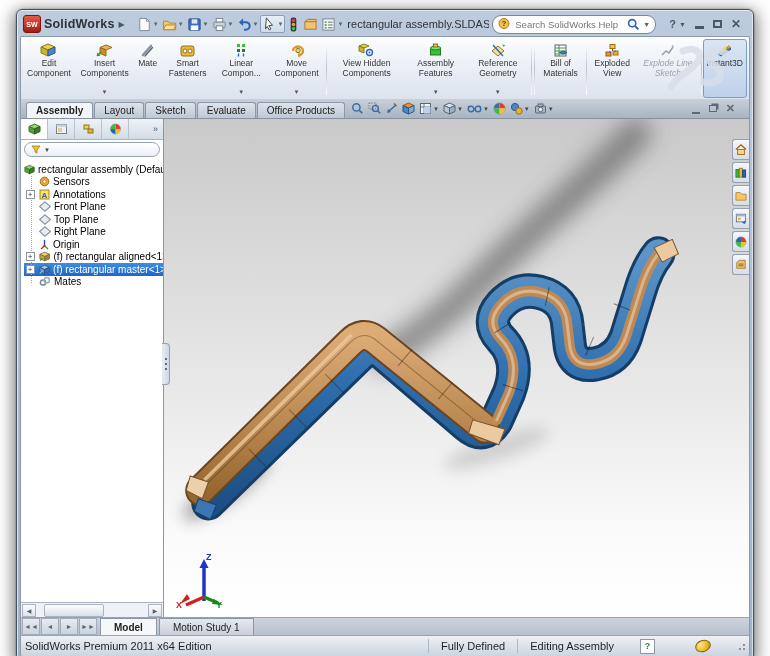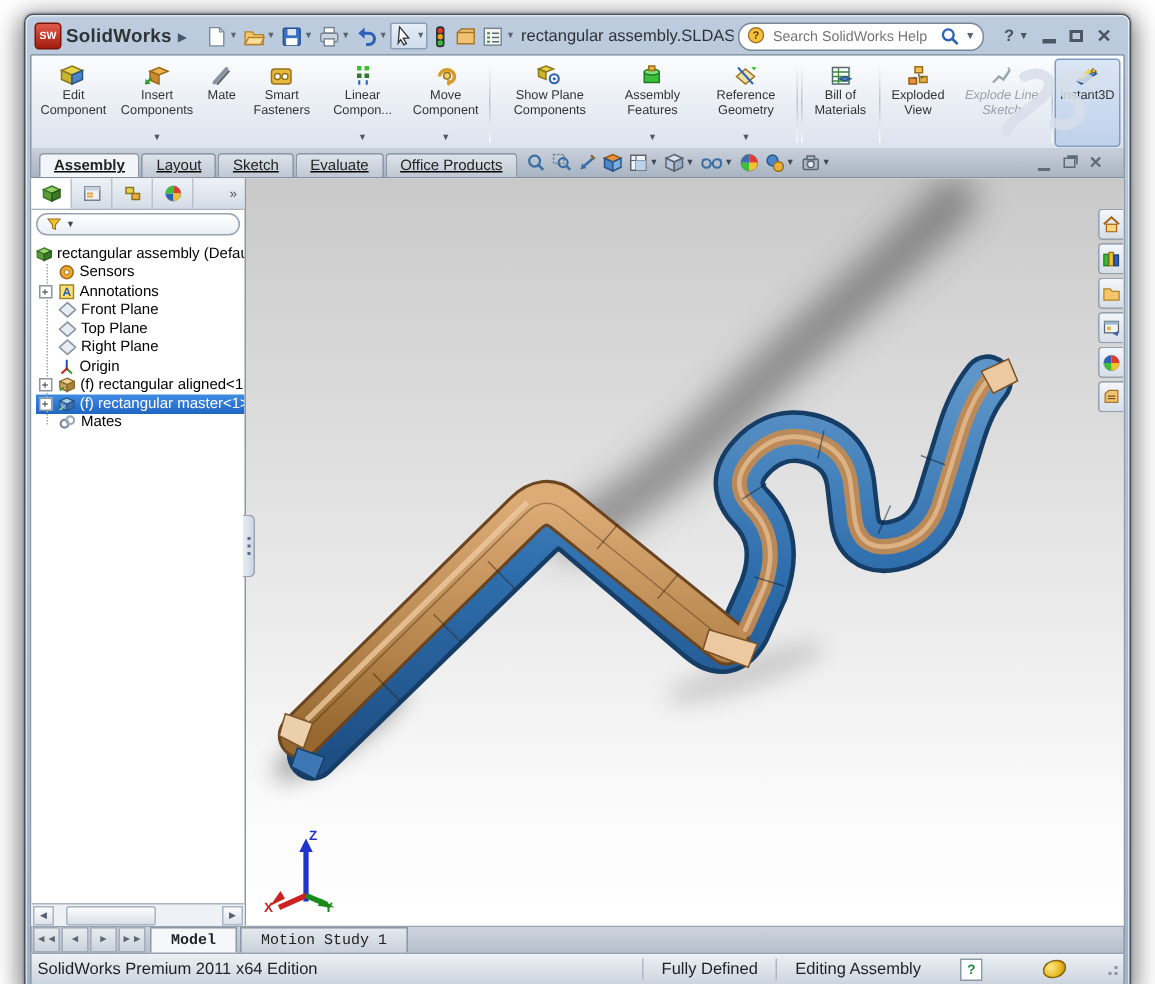--- a/index.html
+++ b/index.html
@@ -41,21 +41,21 @@
         font-size:8.5px;line-height:1.12;color:#333;text-align:center;border:1px solid transparent;border-radius:3px;}
   .rbtn .icn{height:17px;display:flex;align-items:center;}
   .rbtn .dd{font-size:6px;color:#556;margin-top:auto;}
   .rbtn.active{background:linear-gradient(#dbe6f5,#bed1ea);border-color:#7d9cc4;}
   .rbtn.disabled{color:#98a1ab;font-style:italic;}
   .rsep{width:1px;background:linear-gradient(#fff,#b9c2cf,#fff);margin:3px 1px;flex:none;}
   .ds-mark{position:absolute;right:14px;top:8px;opacity:.85;}
   
   .tabstrip{height:19px;flex:none;background:linear-gradient(#c8d0da,#a9b4c2);
             border-left:1px solid #8d9aaa;border-right:1px solid #8d9aaa;border-bottom:1px solid #87929f;
-            display:flex;align-items:flex-end;padding-left:5px;position:relative;text-decoration:underline;}
+            display:flex;align-items:flex-end;padding-left:5px;position:relative;}
   .ctab{font-size:10px;color:#222;height:16px;box-sizing:border-box;padding:2px 9px 0 9px;margin-right:1px;
         background:linear-gradient(#dde3ea,#bfc8d3);border:1px solid #8d98a6;border-bottom:none;border-radius:3px 3px 0 0;}
   .ctab.active{background:#f2f4f7;font-weight:bold;}
   .headsup{position:absolute;left:330px;top:3px;display:flex;align-items:center;gap:4px;}
   .hbtn{display:flex;align-items:center;gap:1px;}
   .hbtn .dd{font-size:6px;color:#3e4a58;}
   .docwin{position:absolute;right:14px;top:3px;display:flex;align-items:center;gap:9px;color:#5e6a77;}
   .dw-min{width:8px;height:2px;background:#5e6a77;margin-top:8px;}
   .dw-rest{width:8px;height:7px;border:1.5px solid #5e6a77;box-sizing:border-box;box-shadow:2px -2px 0 -0.5px #5e6a77;}
   .dw-close{font-size:11px;font-weight:bold;}
@@ -93,21 +93,21 @@
   .task-tabs{position:absolute;right:0;top:20px;width:17px;display:flex;flex-direction:column;gap:2px;z-index:6;}
   .ttab{height:19px;background:linear-gradient(#f4f7fa,#d6dee8);border:1px solid #96a1af;border-right:none;
         border-radius:3px 0 0 3px;display:flex;align-items:center;justify-content:center;}
   .triad{position:absolute;left:12px;bottom:8px;}
   
   .bottom-row{height:17px;flex:none;background:linear-gradient(#cdd4dd,#b6c0cc);border-top:1px solid #97a2b0;
               border-left:1px solid #8d9aaa;border-right:1px solid #8d9aaa;display:flex;align-items:stretch;padding-left:1px;}
   .navbtn{width:16px;display:flex;align-items:center;justify-content:center;font-size:7px;color:#5a6670;
           background:linear-gradient(#e8ecf1,#cbd3dc);border:1px solid #a3adb9;margin-right:1px;}
   .btab{font-size:10px;padding:1px 13px 0 13px;display:flex;align-items:center;margin-left:2px;
-        background:linear-gradient(#e4e9ef,#c8d0da);border:1px solid #8d98a6;border-bottom:none;color:#222;font-family:Liberation Mono, monospace;}
+        background:linear-gradient(#e4e9ef,#c8d0da);border:1px solid #8d98a6;border-bottom:none;color:#222;}
   .btab.active{background:#f6f7f9;font-weight:bold;}
   
   .statusbar{height:20px;flex:none;background:linear-gradient(#edf1f5,#ccd4de);border-top:1px solid #9aa4b0;
              display:flex;align-items:center;font-size:11px;color:#1d2126;padding:0 4px;
              border-left:1px solid #8d9aaa;border-right:1px solid #8d9aaa;border-radius:0 0 2px 2px;}
   .sb-item{padding:0 12px;border-left:1px solid #aeb8c4;height:14px;display:flex;align-items:center;}
   .sb-icon{width:13px;height:13px;background:#fff;border:1px solid #8d98a6;margin-left:14px;
            font-size:9px;font-weight:bold;color:#1c8a3c;display:flex;align-items:center;justify-content:center;}
   .coin{width:14px;height:10px;border-radius:50%;margin-left:40px;transform:rotate(-18deg);
         background:radial-gradient(circle at 35% 30%,#ffe98a,#e8b722 60%,#a87908);border:1px solid #8a6406;}
@@ -286,21 +286,21 @@
     <div class="rsep"></div>
     <div class="rbtn">
       <span class="icn">
           <svg width="17" height="15" viewBox="0 0 17 15">
             <polygon points="6,1 11,3 6,5 1,3" fill="#e8d24a" stroke="#8a7a1a"></polygon>
             <polygon points="1,3 6,5 6,10 1,8" fill="#c9b52e" stroke="#8a7a1a"></polygon>
             <circle cx="11.5" cy="9.5" r="3" fill="none" stroke="#2d62b8" stroke-width="1.4"></circle>
             <circle cx="11.5" cy="9.5" r="1" fill="#2d62b8"></circle>
           </svg>
         </span>
-      <span>Show Plane Components</span>
+      <span>View Hidden Components</span>
     </div>
     <div class="rbtn">
       <span class="icn">
           <svg width="15" height="15" viewBox="0 0 15 15">
             <rect x="2.5" y="5" width="10" height="7" fill="#3bbf3b" stroke="#1d7a1d"></rect>
             <ellipse cx="7.5" cy="5" rx="5" ry="2" fill="#7ade7a" stroke="#1d7a1d"></ellipse>
             <rect x="5.5" y="1" width="4" height="3" fill="#e9b93c" stroke="#96701a"></rect>
           </svg>
         </span>
       <span>Assembly Features</span>

